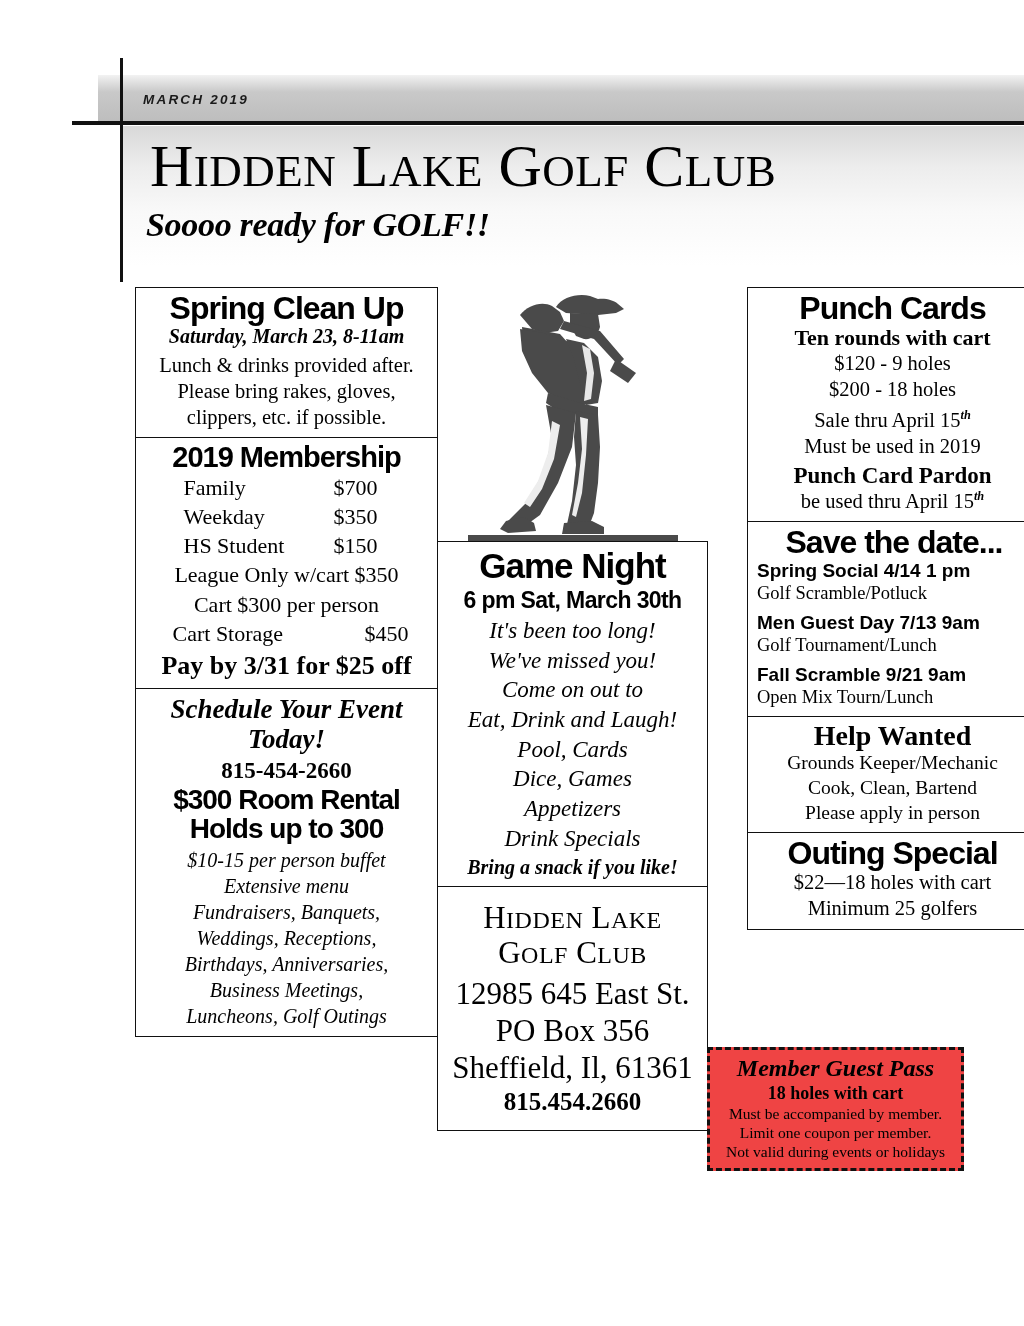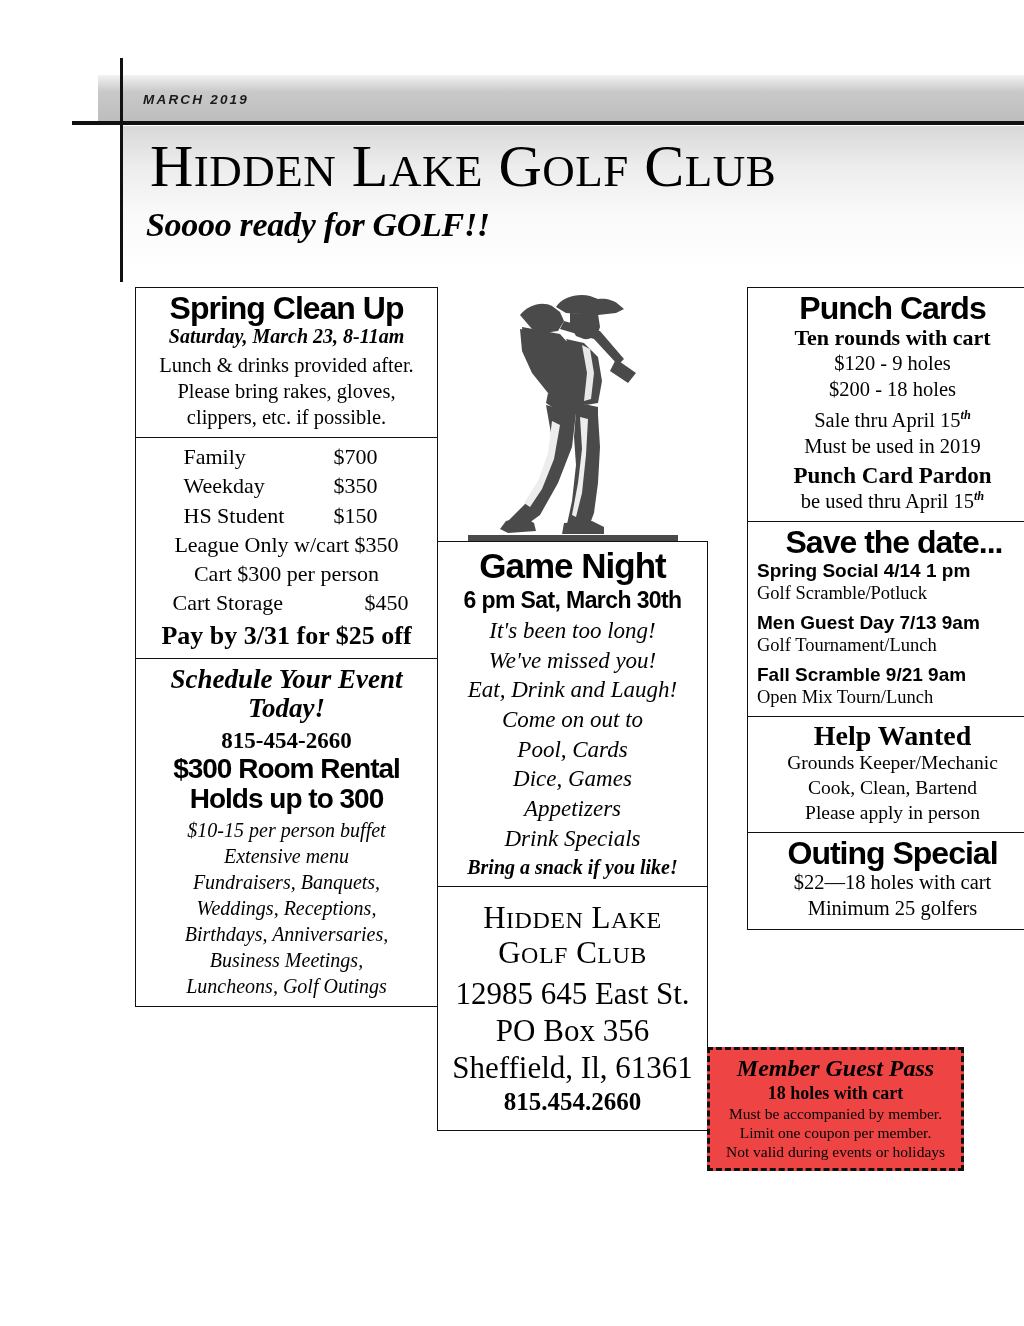--- a/index.html
+++ b/index.html
@@ -290,20 +290,21 @@
     <div class="h-heavy">Spring Clean Up</div>
     <div class="sub-ital-bold">Saturday, March 23,  8-11am</div>
     <div class="body-serif" style="margin-top:5px;">
       <div>Lunch &amp; drinks provided after.</div>
       <div>Please bring rakes, gloves,</div>
       <div>clippers, etc. if possible.</div>
     </div>
   </div>
 
   <div class="box">
+    <div class="h-heavy-sm">2019 Membership</div>
     <div>
       <div class="price-row">
         <span class="lab">Family</span>
         <span class="val">$700</span>
       </div>
       <div class="price-row">
         <span class="lab">Weekday</span>
         <span class="val">$350</span>
       </div>
       <div class="price-row">
@@ -378,22 +379,22 @@
       </g>
     </svg>
   </div>
 
   <div class="box">
     <div class="gn-title">Game Night</div>
     <div class="gn-when">6 pm Sat, March 30th</div>
     <div class="gn-line" style="margin-top:2px;">
       <div>It's been too long!</div>
       <div>We've missed you!</div>
+      <div>Come on out to</div>
       <div>Eat, Drink and Laugh!</div>
-      <div>Come on out to</div>
       <div>Pool, Cards</div>
       <div>Dice, Games</div>
       <div>Appetizers</div>
       <div>Drink Specials</div>
     </div>
     <div class="gn-foot">Bring a snack if you like!</div>
   </div>
 
   <div class="box" style="padding-top:14px;padding-bottom:14px;">
     <div class="addr-name">

